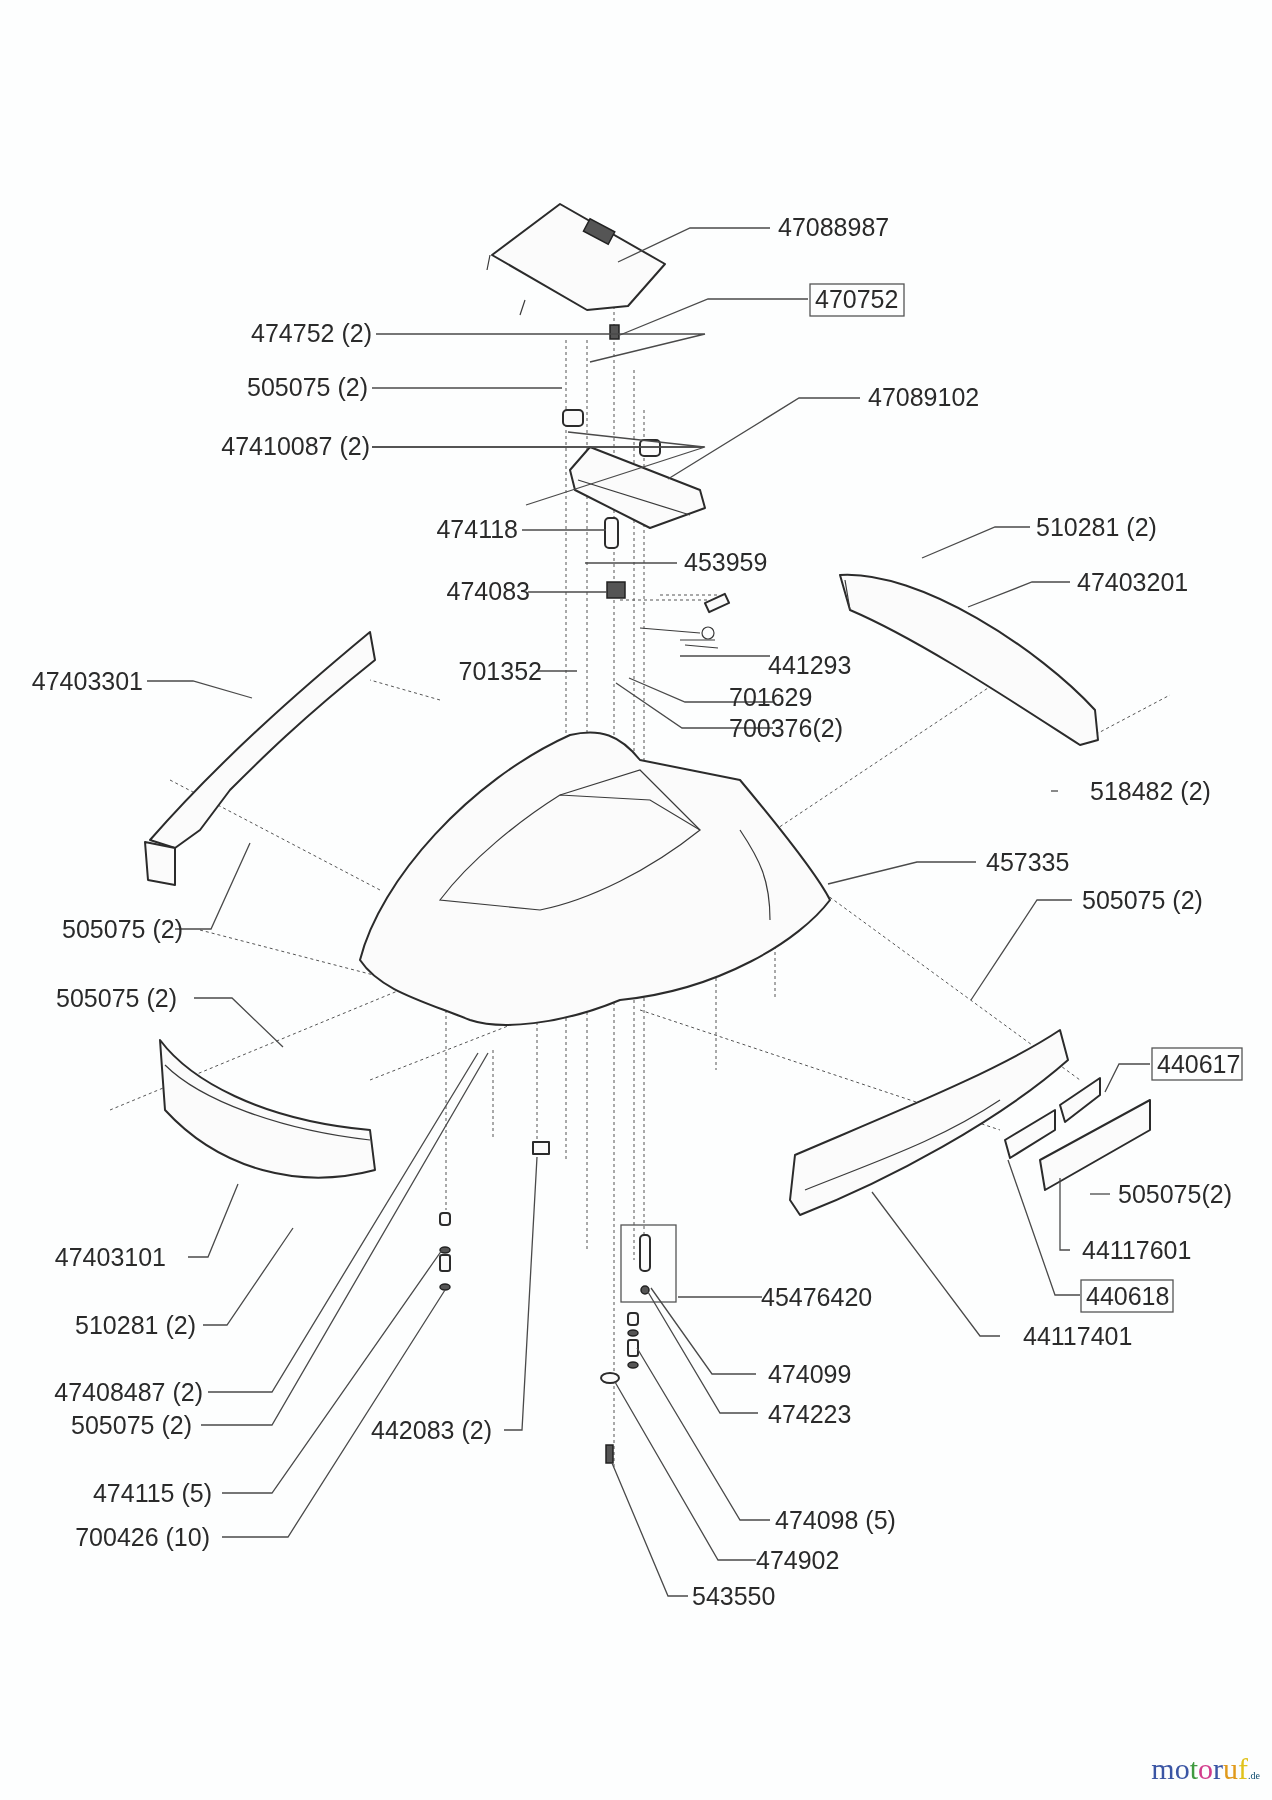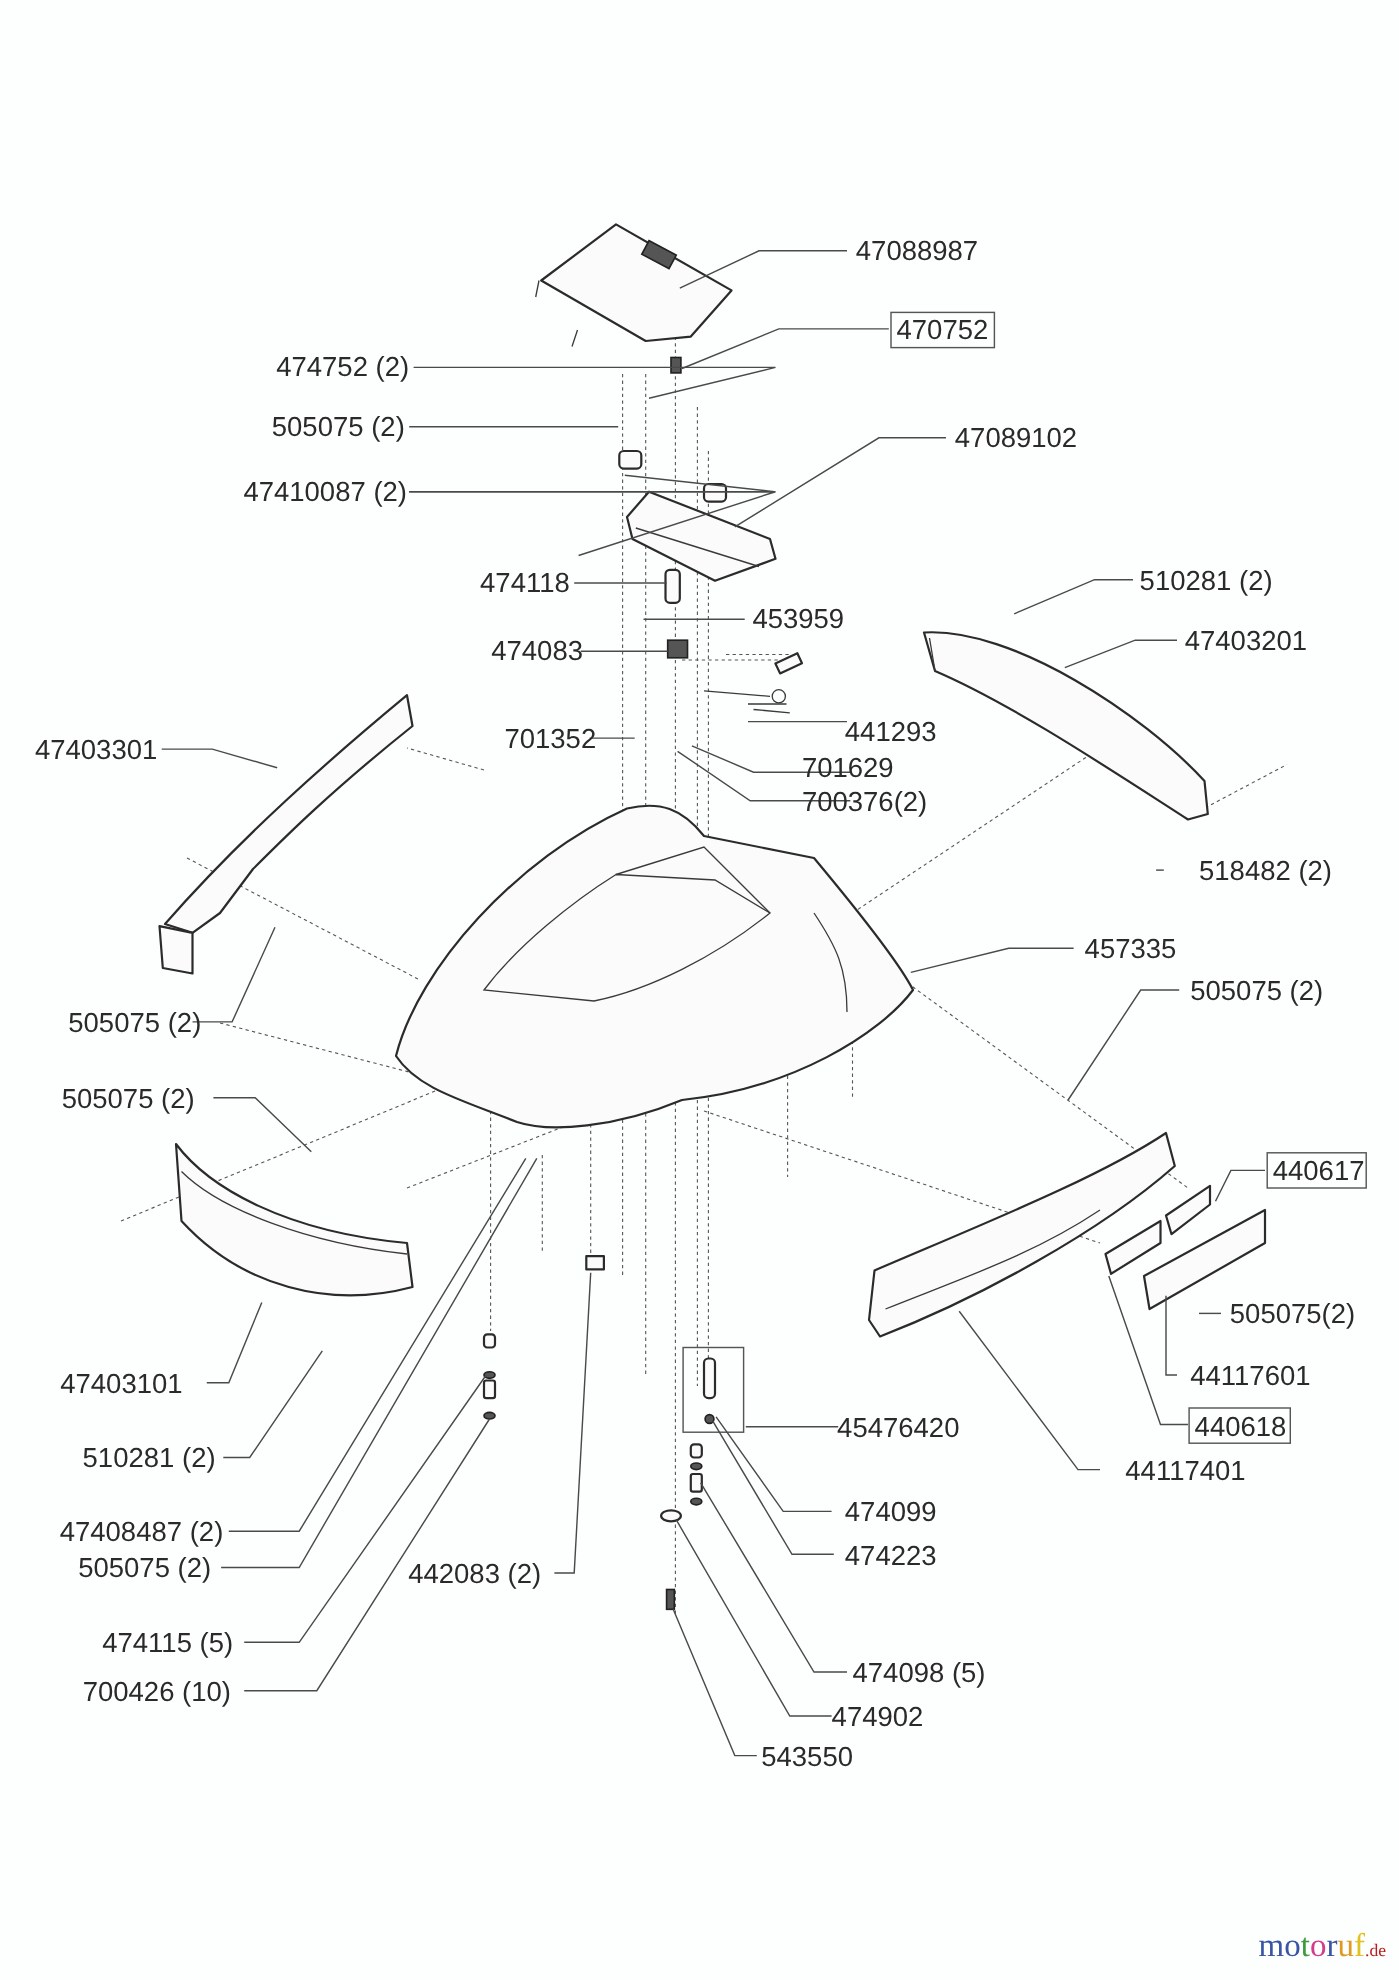--- a/index.html
+++ b/index.html
@@ -6,21 +6,21 @@
   body { width:1272px; height:1800px; position:relative; overflow:hidden; font-family:"Liberation Sans", sans-serif; }
   #diagram { position:absolute; left:0; top:0; width:1272px; height:1800px; }
   .lbl { font-family:"Liberation Sans", sans-serif; font-size:25px; fill:#2a2a2a; }
   .lead { stroke:#4a4a4a; stroke-width:1.3; fill:none; }
   .dash { stroke:#555; stroke-width:1; stroke-dasharray:3 3; fill:none; }
   .part { stroke:#2b2b2b; stroke-width:2; fill:#fbfbfb; stroke-linejoin:round; }
   .part-thin { stroke:#3a3a3a; stroke-width:1.2; fill:none; }
   .part-dark { stroke:#222; stroke-width:1.5; fill:#555; }
   .box { stroke:#555; stroke-width:1.3; fill:none; }
   .wm { position:absolute; right:12px; bottom:14px; font-family:"Liberation Serif", serif; font-size:30px; letter-spacing:0px; }
-  .wm .de { font-size:16px; color:#b91c1c;text-align:center; }
+  .wm .de { font-size:10px; color:#0c4a6e;text-align:center; }
 </style>
 </head>
 <body>
 
 <svg id="diagram" viewBox="0 0 1272 1800" xmlns="http://www.w3.org/2000/svg">
 
   <g>
     <line class="dash" x1="566" y1="340" x2="566" y2="1160"></line>
     <line class="dash" x1="587" y1="340" x2="587" y2="1250"></line>
     <line class="dash" x1="614" y1="300" x2="614" y2="1470"></line>

